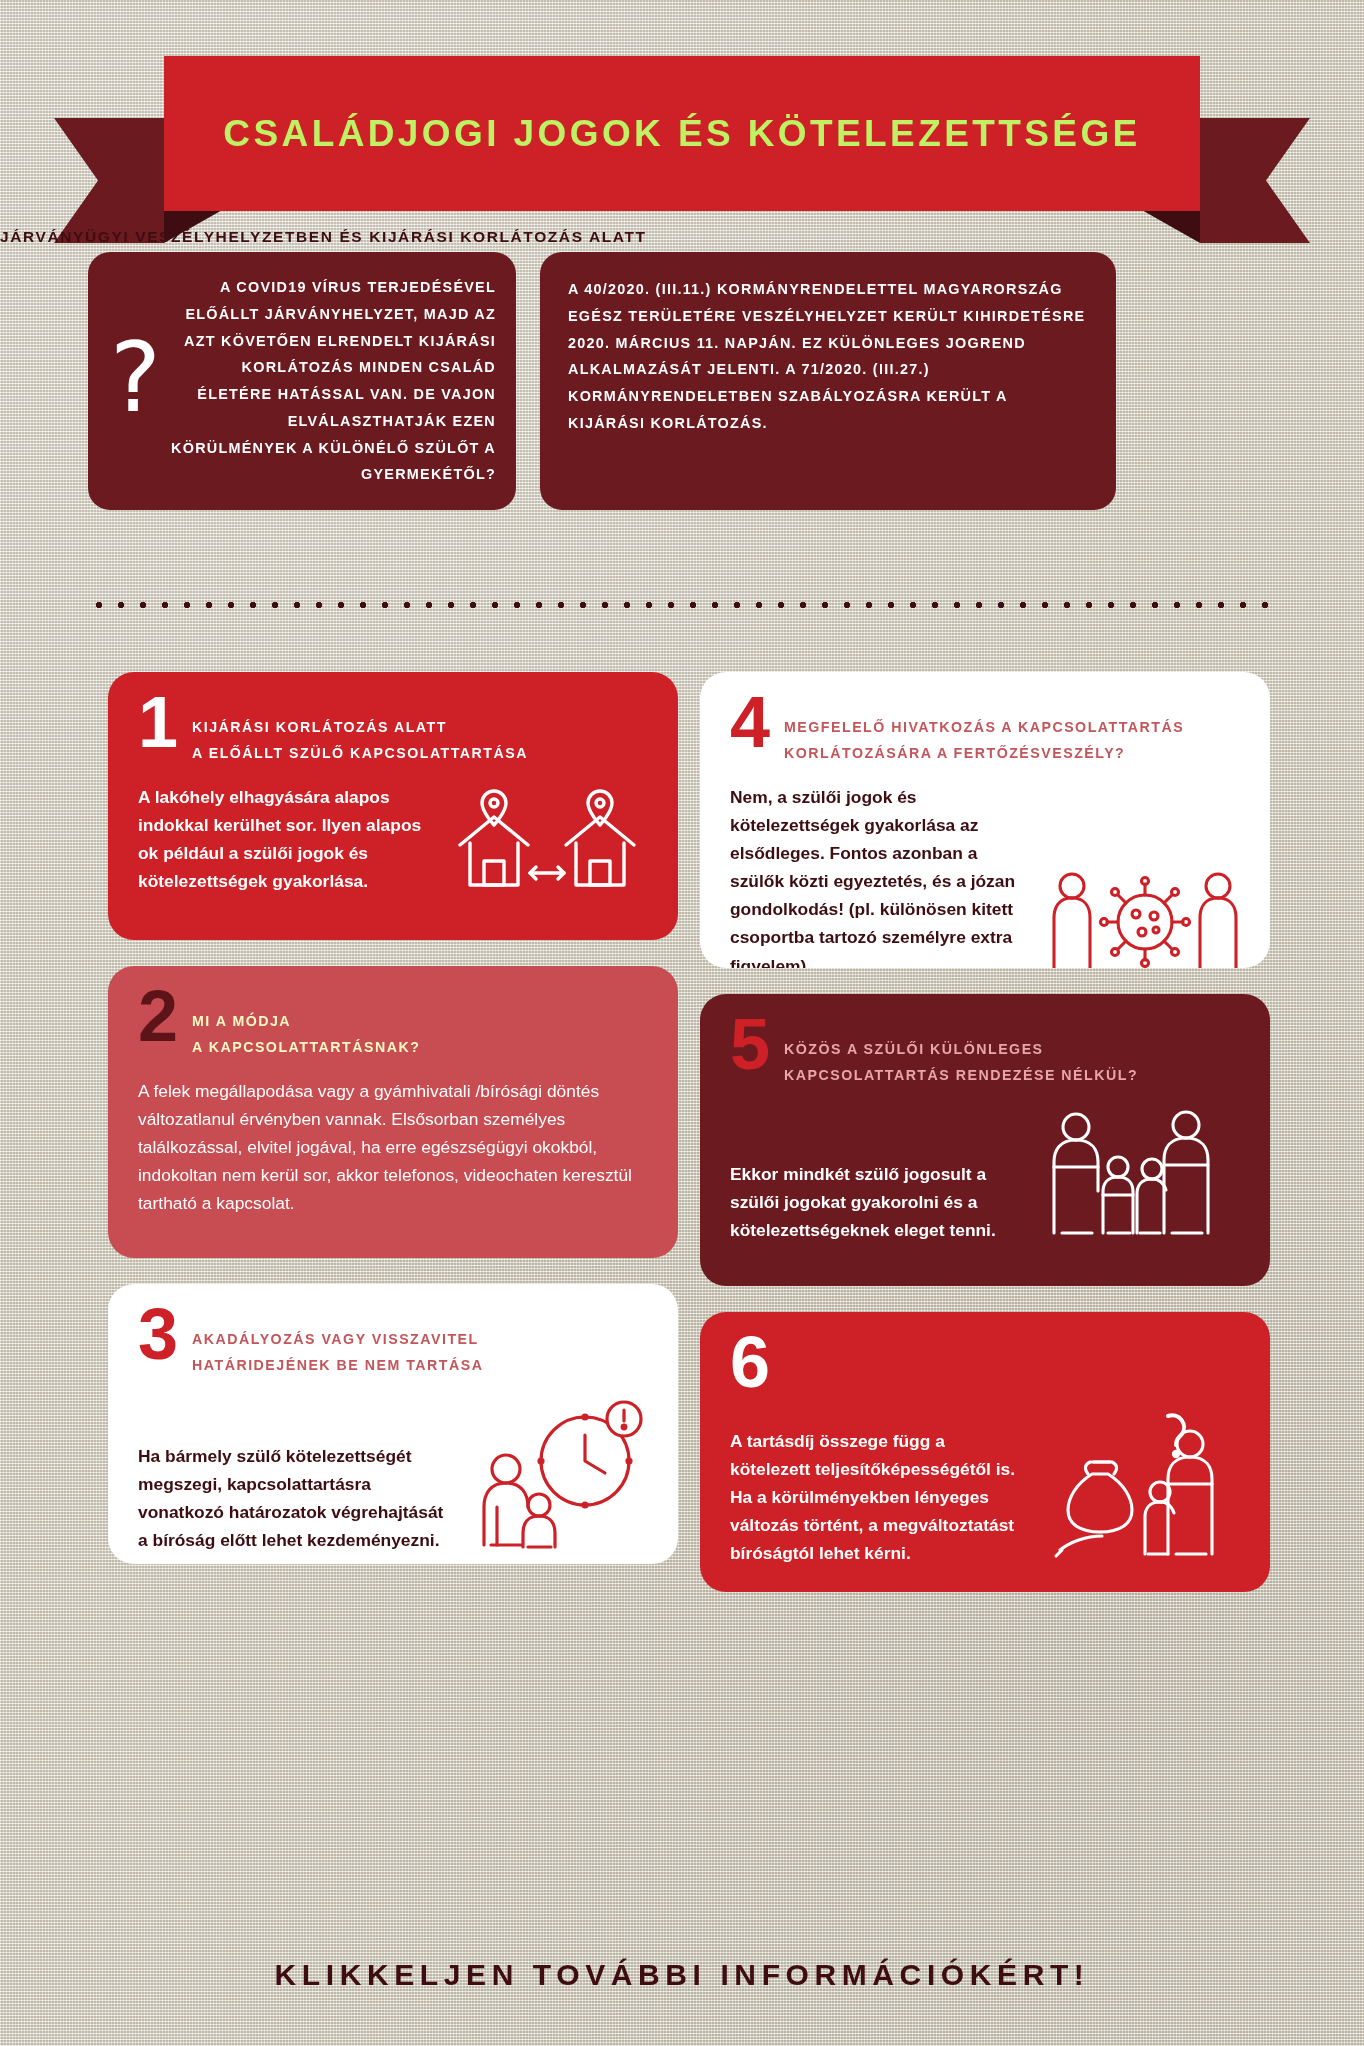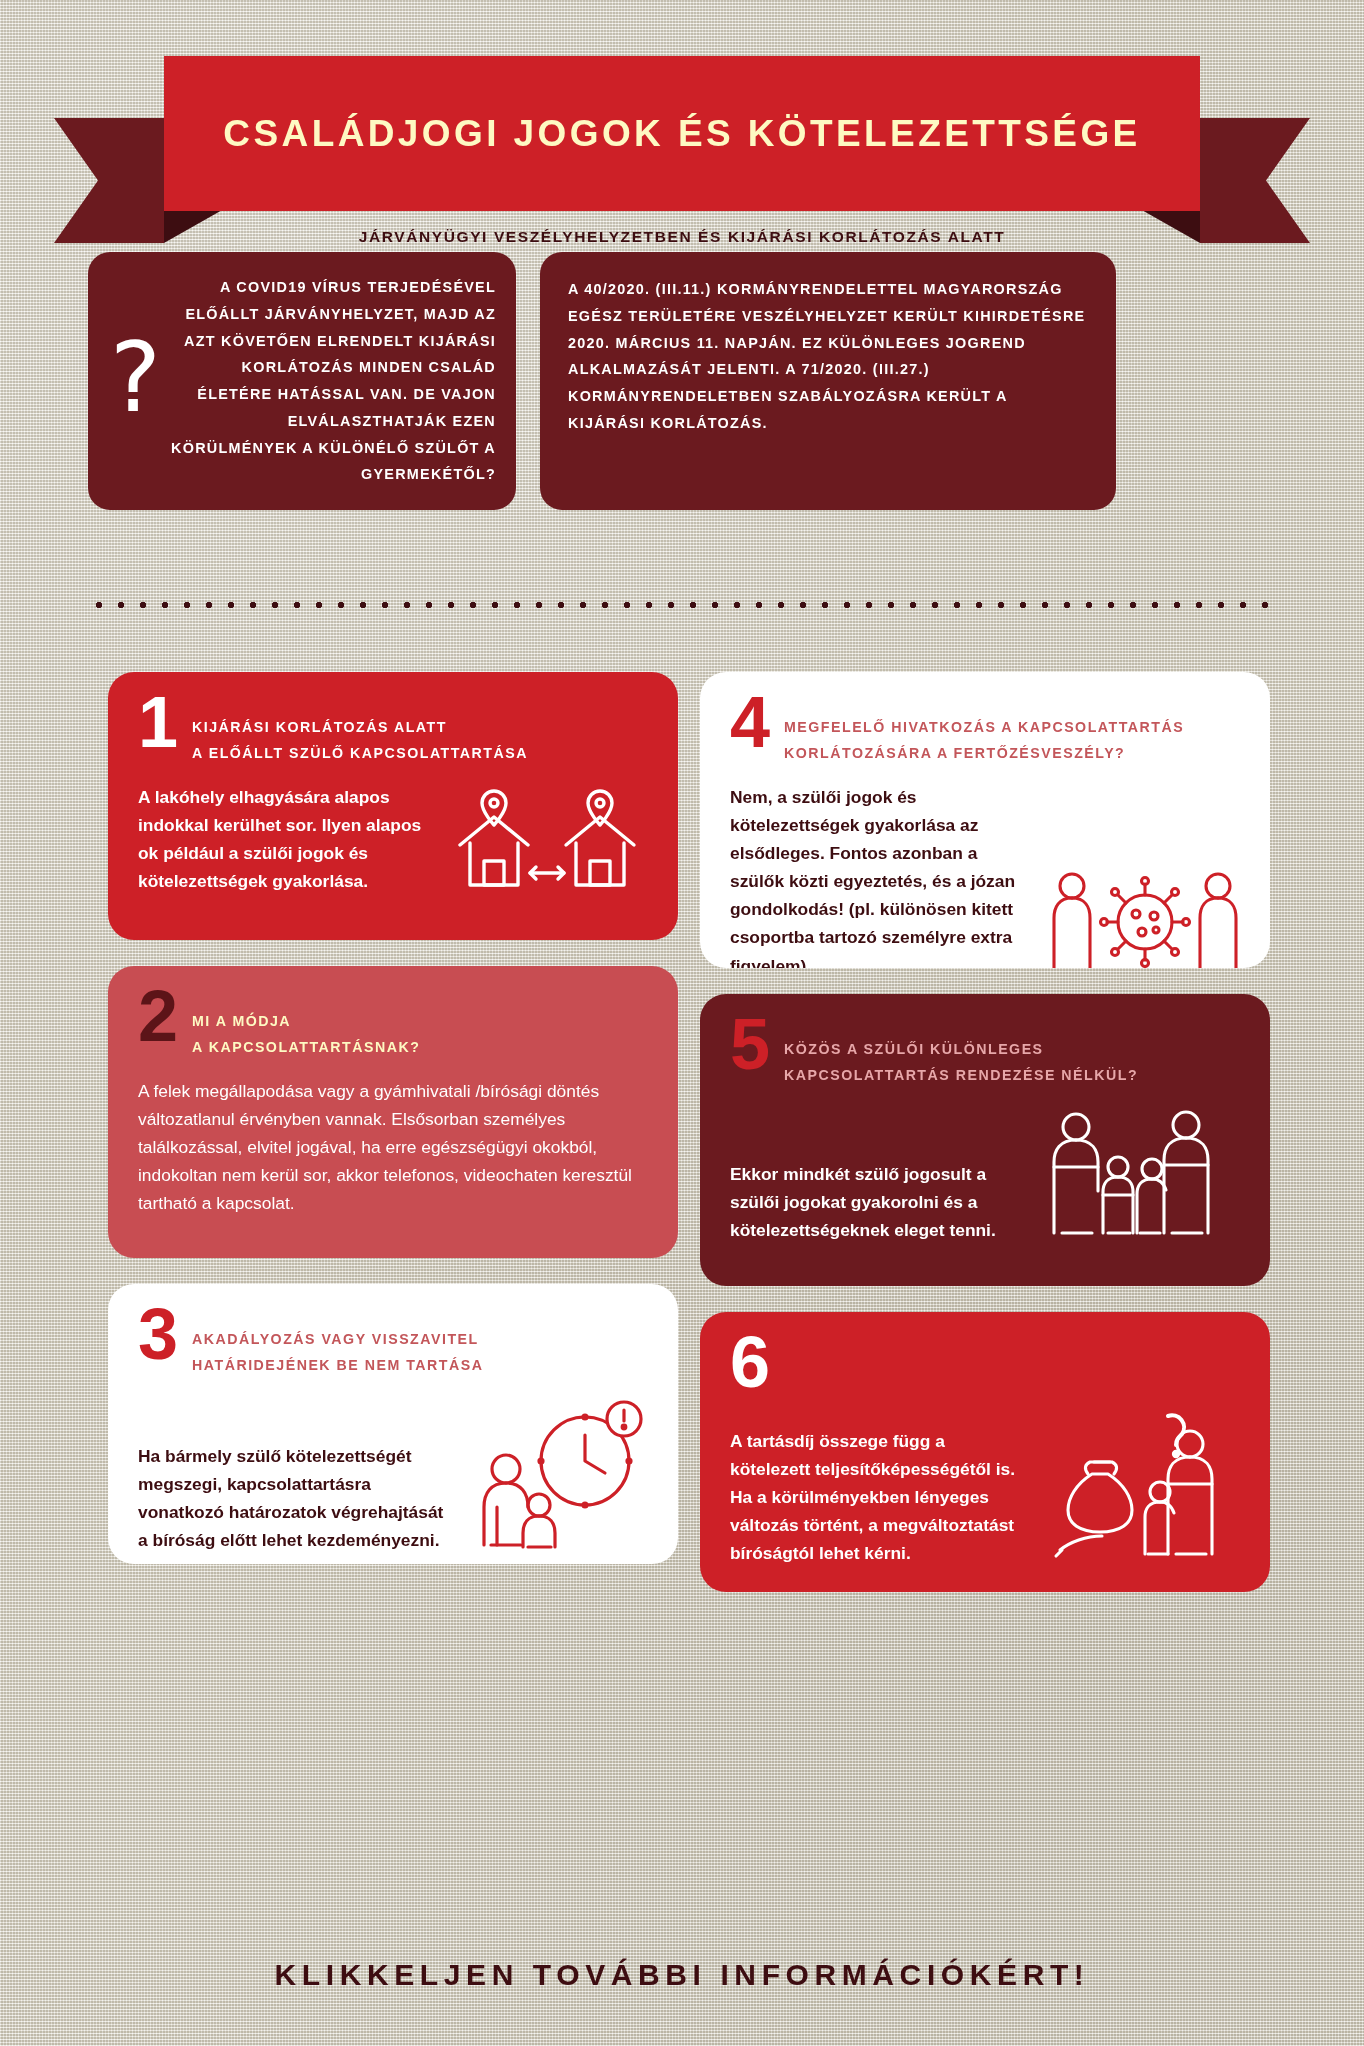--- a/index.html
+++ b/index.html
@@ -39,25 +39,25 @@
   }
   .ribbon .fold-r{
     position:absolute;right:164px;top:153px;width:60px;height:34px;
     background:#3d0d11;clip-path:polygon(0 0,100% 0,100% 100%);
   }
   .ribbon .band{
     position:absolute;left:164px;top:0;width:1036px;height:155px;
     background:#cd2027;display:flex;align-items:center;justify-content:center;
   }
   .ribbon .band h1{
-    margin:0;color:#fef9c3;font-size:37px;font-weight:bold;letter-spacing:3.4px;
+    margin:0;color:#bef264;font-size:37px;font-weight:bold;letter-spacing:3.4px;
     text-align:center;line-height:1;
   }
   .subtitle{
-    position:absolute;left:0;top:228px;width:1364px;text-align:center;
+    position:absolute;left:0;top:228px;width:1364px;text-align:left;
     color:#3d0d11;font-size:15.5px;font-weight:bold;letter-spacing:1.6px;
   }
 
   
   .intro-row{position:absolute;left:88px;top:252px;width:1190px;display:flex;gap:24px;}
   .intro{
     background:#6b1a1f;border-radius:22px;color:#fff;box-sizing:border-box;
   }
   .intro.left{width:428px;min-height:185px;padding:22px 20px 22px 18px;display:flex;align-items:center;gap:10px;}
   .intro.right{width:576px;min-height:185px;padding:24px 28px;}

